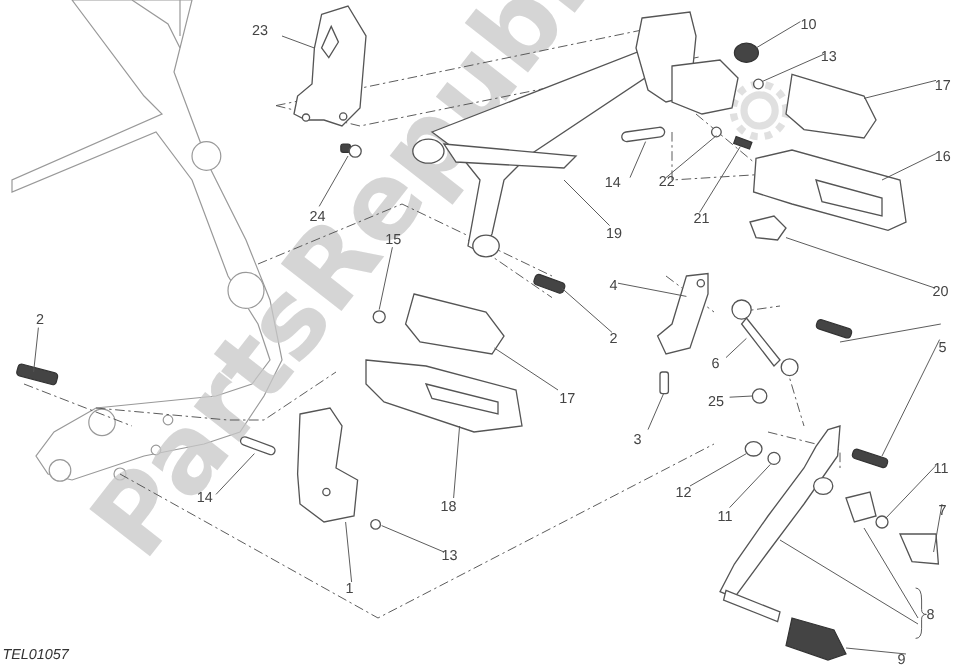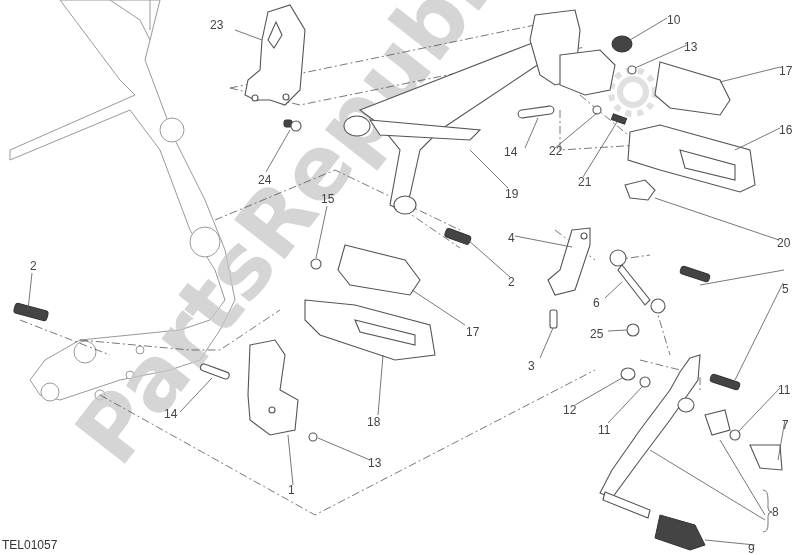--- a/index.html
+++ b/index.html
@@ -5,21 +5,21 @@
   html, body { margin:0; padding:0; background:#ffffff; }
   body { width:799px; height:555px; overflow:hidden; position:relative; font-family:"Liberation Sans", sans-serif; }
   #diagram { position:absolute; left:0; top:0; width:799px; height:555px; }
   .part { fill:#ffffff; stroke:#555; stroke-width:1.1; }
   .part-dark { fill:#444; stroke:#333; stroke-width:1; }
   .frame { fill:#fff; stroke:#999; stroke-width:1; }
   .leader { stroke:#555; stroke-width:0.8; fill:none; }
   .dash { stroke:#555; stroke-width:0.8; fill:none; stroke-dasharray:8 3 2 3; }
   .callout { font-family:"Liberation Sans", sans-serif; font-size:12px; fill:#444; }
   .watermark { font-family:"DejaVu Sans", sans-serif; font-weight:bold; font-size:88px; fill:#c8c8c8; opacity:0.75; }
-  .code { position:absolute; left:2px; top:538px; font-size:12px; color:#333; font-family:"Liberation Sans", sans-serif; }
+  .code { position:absolute; left:2px; top:538px; font-size:12px; color:#333; font-family:"Liberation Sans", sans-serif;font-style:italic; }
 </style>
 </head>
 <body>
 
 <svg id="diagram" viewBox="0 0 799 555" xmlns="http://www.w3.org/2000/svg">
 
   <g>
     <path class="frame" d="M60 0 L120 80 L135 95 L10 150 L10 160 L130 110 L160 150 L190 230 L215 270 L225 300 L210 320 L180 330 L130 335 L80 340 L45 360 L30 380 L40 395 L60 400 L120 380 L170 370 L200 360 L220 330 L235 300 L225 250 L205 200 L175 140 L160 100 L145 60 L160 0 Z"></path>
     <circle class="frame" cx="172" cy="130" r="12"></circle>
     <circle class="frame" cx="205" cy="242" r="15"></circle>

